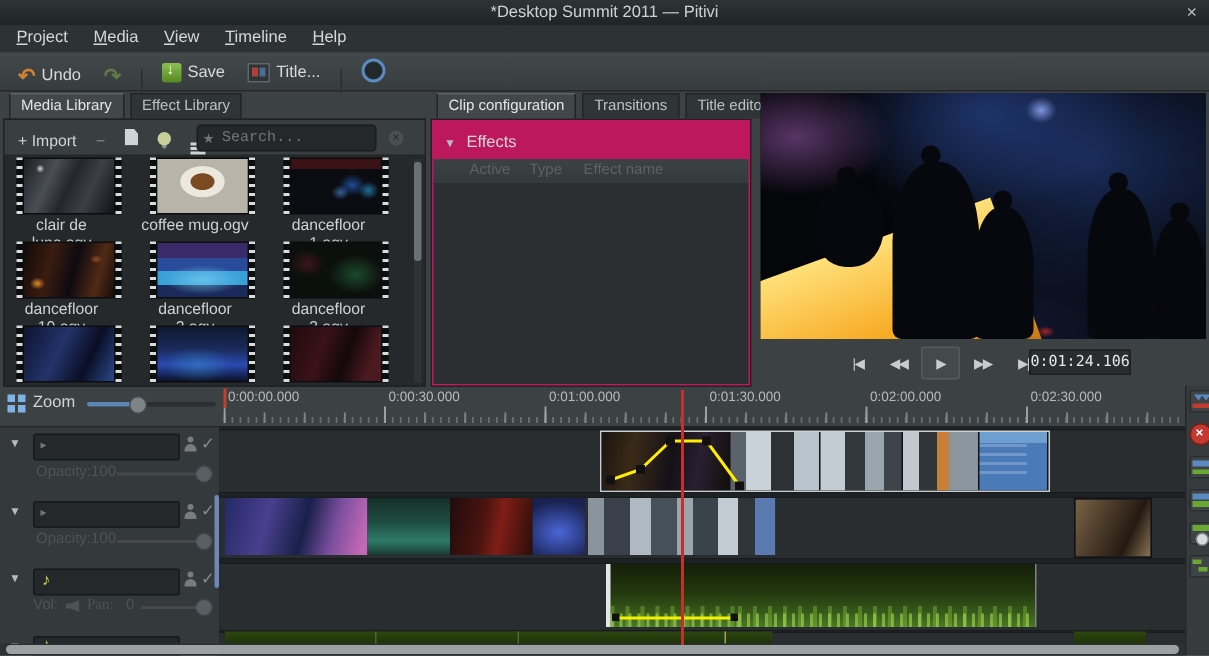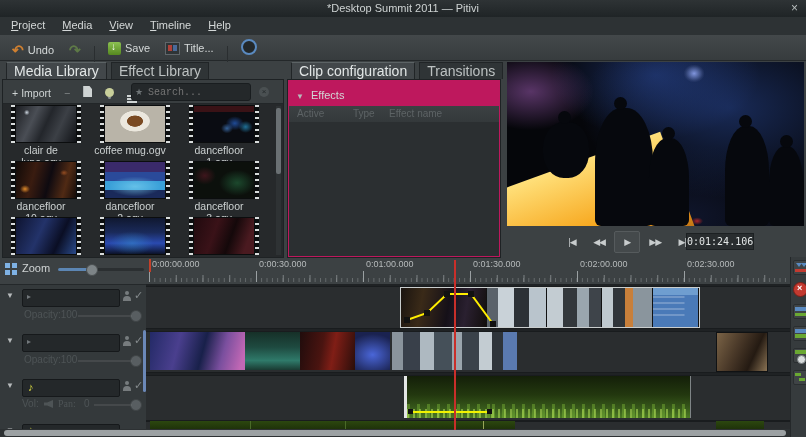--- a/index.html
+++ b/index.html
@@ -16,21 +16,21 @@
 .sep{display:inline-block;width:1px;height:16px;background:#2a2e30;margin:4px 4px 0 4px;vertical-align:middle;}
 .ug{color:#d08030;font-size:14px;font-weight:bold;line-height:14px;}
 .rg{color:#7aa84a;font-size:14px;font-weight:bold;opacity:.55;line-height:14px;}
 .save-icon{width:13px;height:13px;border-radius:2px;background:linear-gradient(#8cc152,#55881f);position:relative;}
 .save-icon::after{content:"↓";position:absolute;left:3px;top:-1px;color:#fff;font-size:10px;font-weight:bold;}
 .render-icon{width:13px;height:11px;background:#2f3436;border:1px solid #60666a;position:relative;}
 .render-icon::before{content:"";position:absolute;left:2px;top:2px;width:4px;height:6px;background:#b04038;}
 .render-icon::after{content:"";position:absolute;right:2px;top:2px;width:4px;height:6px;background:#4a6a9a;}
 .undock-icon{width:12px;height:12px;border:2px solid #5a8ac0;border-radius:50%;background:#23282a;}
 
-.tab{display:inline-block;height:16px;line-height:16px;padding:0 7px;font-size:14px;background:#2f3436;color:#bcc1c1;border:1px solid #212527;border-bottom:none;margin-right:1px;}
+.tab{display:inline-block;height:16px;line-height:16px;padding:0 7px;font-size:10px;background:#2f3436;color:#bcc1c1;border:1px solid #212527;border-bottom:none;margin-right:1px;}
 .tab.on{background:#42474a;color:#e2e6e6;border-top:1px solid #5c6365;}
 .panel{border:1px solid #1e2224;background:#26292b;}
 .ptoolbar{left:0;top:0;right:0;height:23px;background:#393e40;border-bottom:1px solid #222628;}
 .ibtn{display:inline-flex;align-items:center;gap:3px;height:19px;padding:0 5px;margin-top:2px;color:#cfd4d4;font-size:10.5px;}
 .entry{background:#24282a;border:1px solid #191d1f;border-radius:3px;color:#8a9092;}
 .entry input{background:transparent;border:none;outline:none;color:#9aa0a2;font-size:10px;width:85px;font-family:Liberation Mono, monospace;}
 .doc-icon{width:9px;height:11px;background:#cfd4d4;clip-path:polygon(0 0,70% 0,100% 30%,100% 100%,0 100%);}
 .bulb-icon{width:9px;height:9px;border-radius:50%;background:#c8cf9a;box-shadow:0 5px 0 -3px #8a9092;}
 .ham-icon{width:10px;height:2px;background:#cfd4d4;box-shadow:0 3px 0 #cfd4d4,0 6px 0 #cfd4d4;}
 .clear-icon{width:10px;height:10px;border-radius:50%;background:#4a5052;color:#23282a;font-size:8px;line-height:10px;text-align:center;}
@@ -222,21 +222,21 @@
     <span class="tab on">Clip configuration</span>
     <span class="tab">Transitions</span>
     <span class="tab">Title editor</span>
   </div>
   <div class="abs panel" style="left:287px;top:79px;width:212px;height:177px;background:#be185d;">
     <div class="abs" style="left:8px;top:9px;">
       <span class="exp">▼</span>
       <span style="color:#d3d7d7;margin-left:4px;">Effects</span>
     </div>
     <div class="abs colhead" style="left:1px;right:1px;top:26px;height:16px;">
-      <span class="abs" style="left:8px;top:2px;">Active</span>
+      <span class="abs" style="left:24px;top:2px;">Active</span>
       <span class="abs" style="left:64px;top:2px;">Type</span>
       <span class="abs" style="left:100px;top:2px;">Effect name</span>
     </div>
     <div class="abs" style="left:1px;right:1px;top:42px;bottom:1px;background:#2b2f31;"></div>
   </div>
 
   
   <div class="abs video-frame" style="left:507px;top:62px;width:297px;height:164px;">
     <div class="abs" style="left:0;top:0;right:0;bottom:0;background:
       radial-gradient(14px 12px at 63% 7%,#9ab0ffcc,#44558860 60%,transparent 75%),

